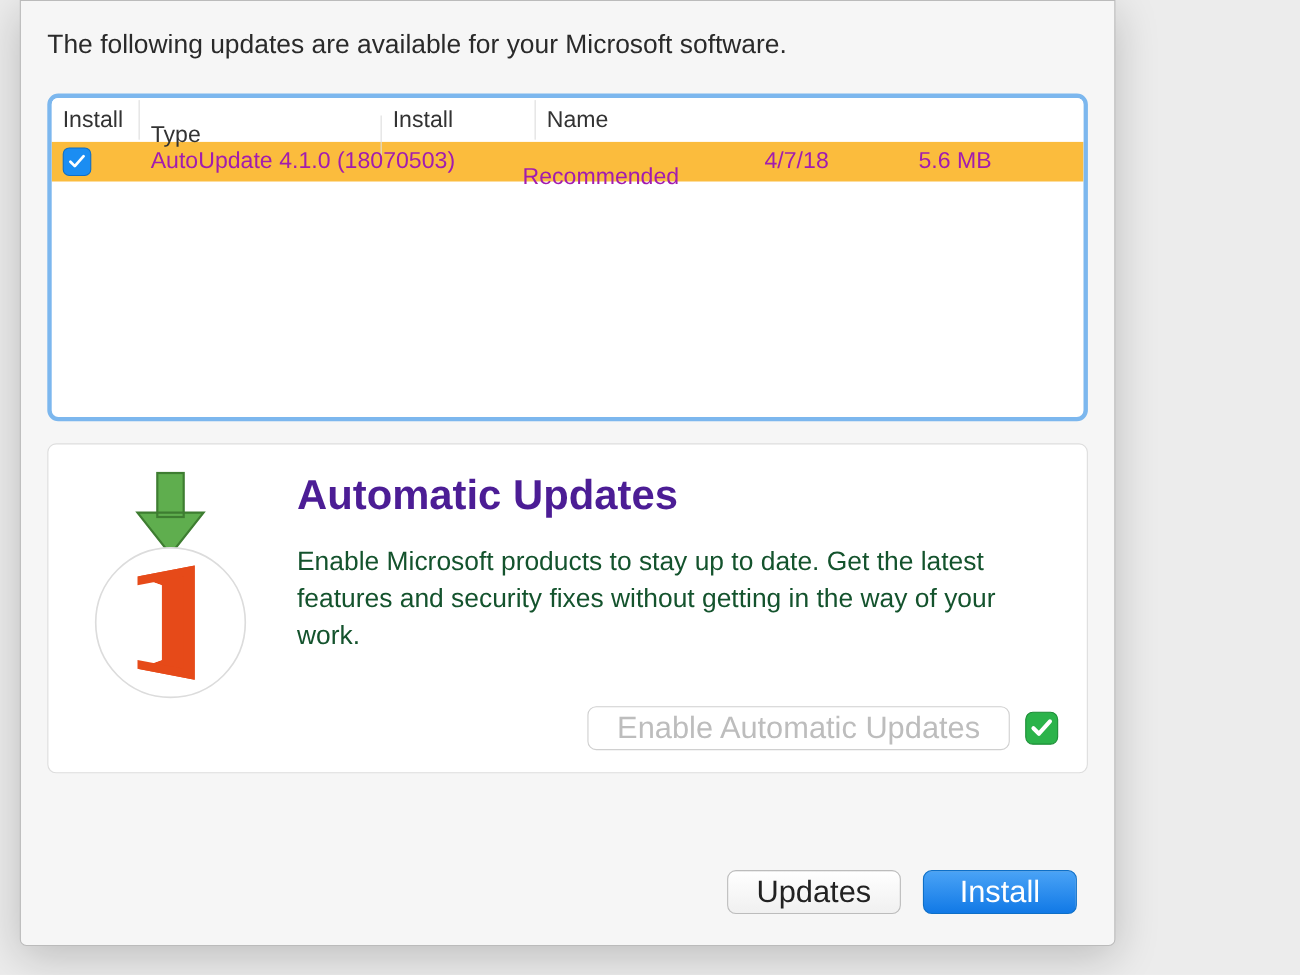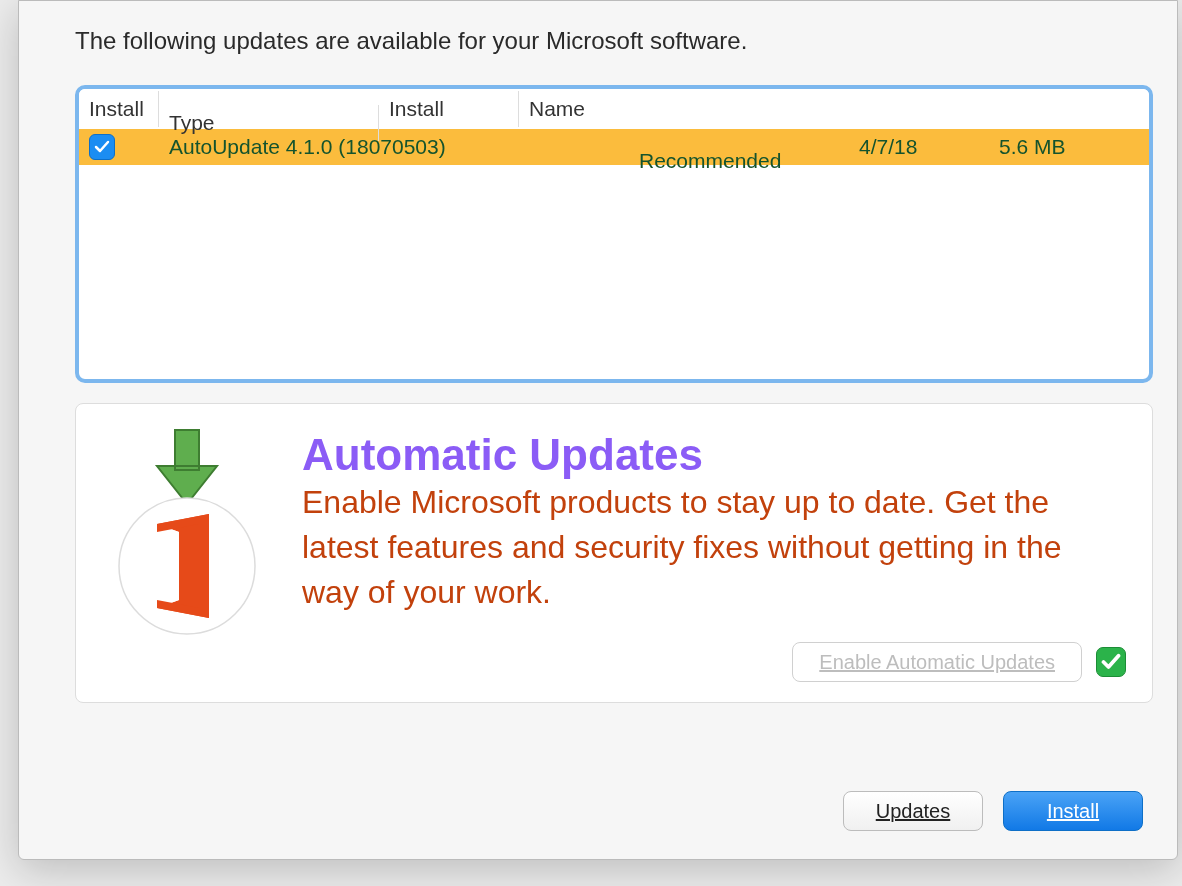--- a/index.html
+++ b/index.html
@@ -9,28 +9,27 @@
     height: 886px;
     background: #ececec;
     font-family: -apple-system, "Helvetica Neue", Arial, sans-serif;
     color: #222;
     overflow: hidden;
   }
   .dialog {
     position: absolute;
     left: 18px;
     top: 0;
-    width: 1160px;
+    width: 996px;
     height: 860px;
     background: #f6f6f6;
     border: 1px solid #bbb;
     border-radius: 0 0 6px 6px;
     box-shadow: 0 10px 40px rgba(0,0,0,0.2);
     box-sizing: border-box;
-    padding-left: 32px;
   }
   .header-text {
     padding: 26px 24px 20px 24px;
     font-size: 24px;
     color: #2a2a2a;
   }
 
   
   .list-wrap {
     margin: 10px 24px 0 24px;
@@ -58,21 +57,21 @@
   }
   .list-head > div:last-child { border-right: none; }
   .col-install { width: 80px; flex: 0 0 80px; text-align: left; }
   .col-name    { flex: 1 1 auto; }
   .col-type    { width: 220px; flex: 0 0 220px; margin-top: 28px; }
   .col-released{ width: 140px; flex: 0 0 140px; }
   .col-size    { width: 160px; flex: 0 0 160px; }
 
   .list-row {
     background: #fbbc3d;
-    color: #14532d;
+    color: #a21caf;
     height: 36px;
   }
   .list-row > div {
     padding: 4px 10px;
     box-sizing: border-box;
     white-space: nowrap;
     overflow: hidden;
   }
   .chk {
     display:inline-flex;
@@ -105,49 +104,48 @@
     align-items: flex-start;
     justify-content: center;
   }
   .promo-text {
     flex: 1 1 auto;
     display: flex;
     flex-direction: column;
     height: 100%;
   }
   .promo-title {
-    font-size: 44px;
+    font-size: 38px;
     font-weight: 700;
-    margin: 4px 0 0 0;
-    color: #8b5cf6;
+    margin: 4px 0 21px 0;
+    color: #4c1d95;
   }
   .promo-desc {
-    font-size: 32px;
-    color: #c2410c;
+    font-size: 24px;
+    color: #14532d;
     line-height: 1.4;
   }
   .promo-bottom {
     margin-top: auto;
     display: flex;
     justify-content: flex-end;
     align-items: center;
     gap: 14px;
   }
   .btn {
     height: 40px;
     padding: 0 26px;
     border-radius: 8px;
-    font-size: 20px;
+    font-size: 28px;
     display: inline-flex;
     align-items: center;
     justify-content: center;
     box-sizing: border-box;
     cursor: pointer;
     user-select: none;
-    text-decoration: underline;
   }
   .btn-disabled {
     background: #fff;
     color: #bdbdbd;
     border: 1px solid #d0d0d0;
   }
   .btn-default {
     background: linear-gradient(#ffffff,#f0f0f0);
     border: 1px solid #bcbcbc;
     color: #222;

